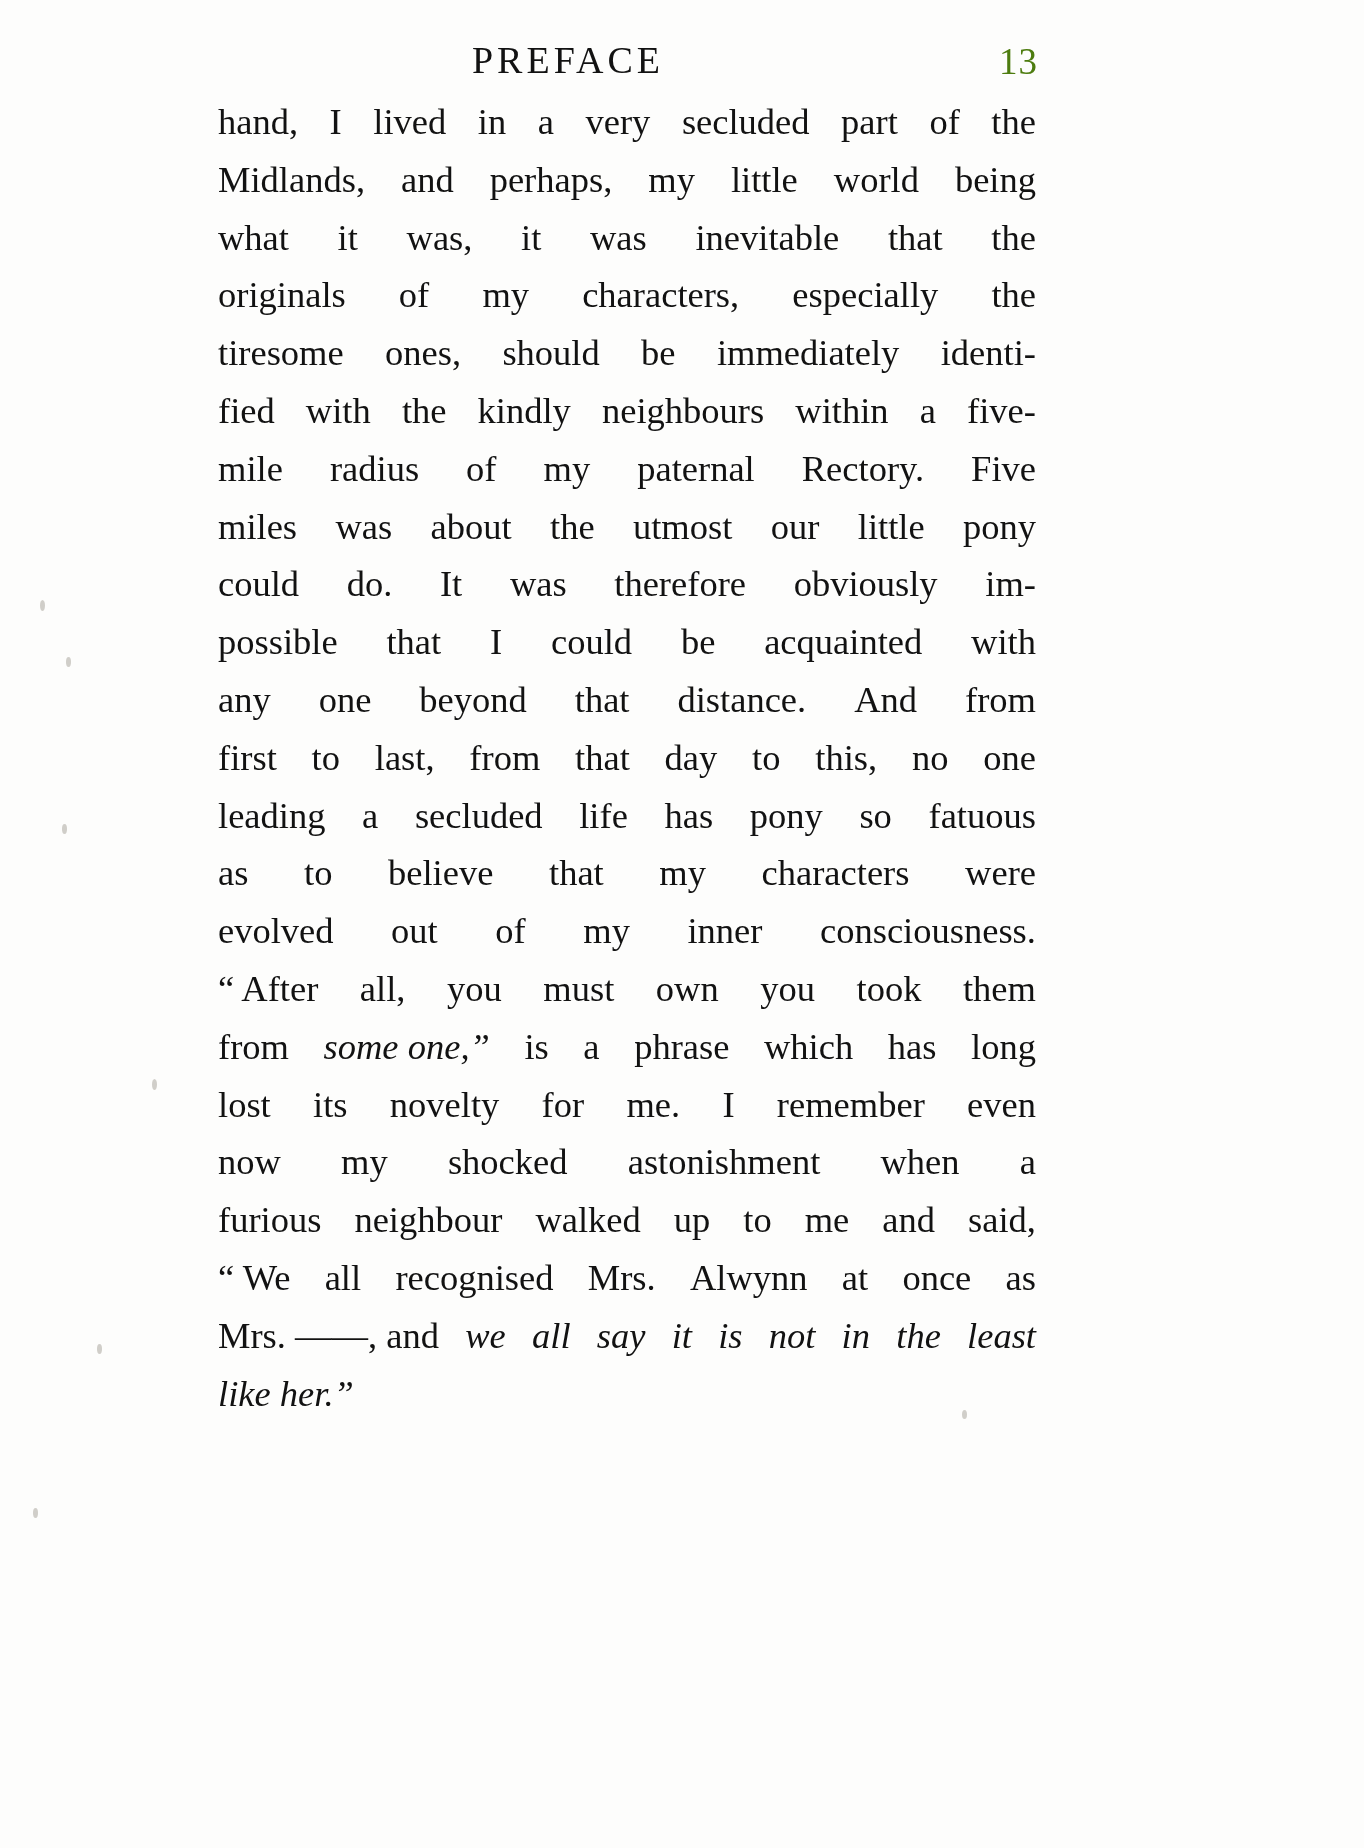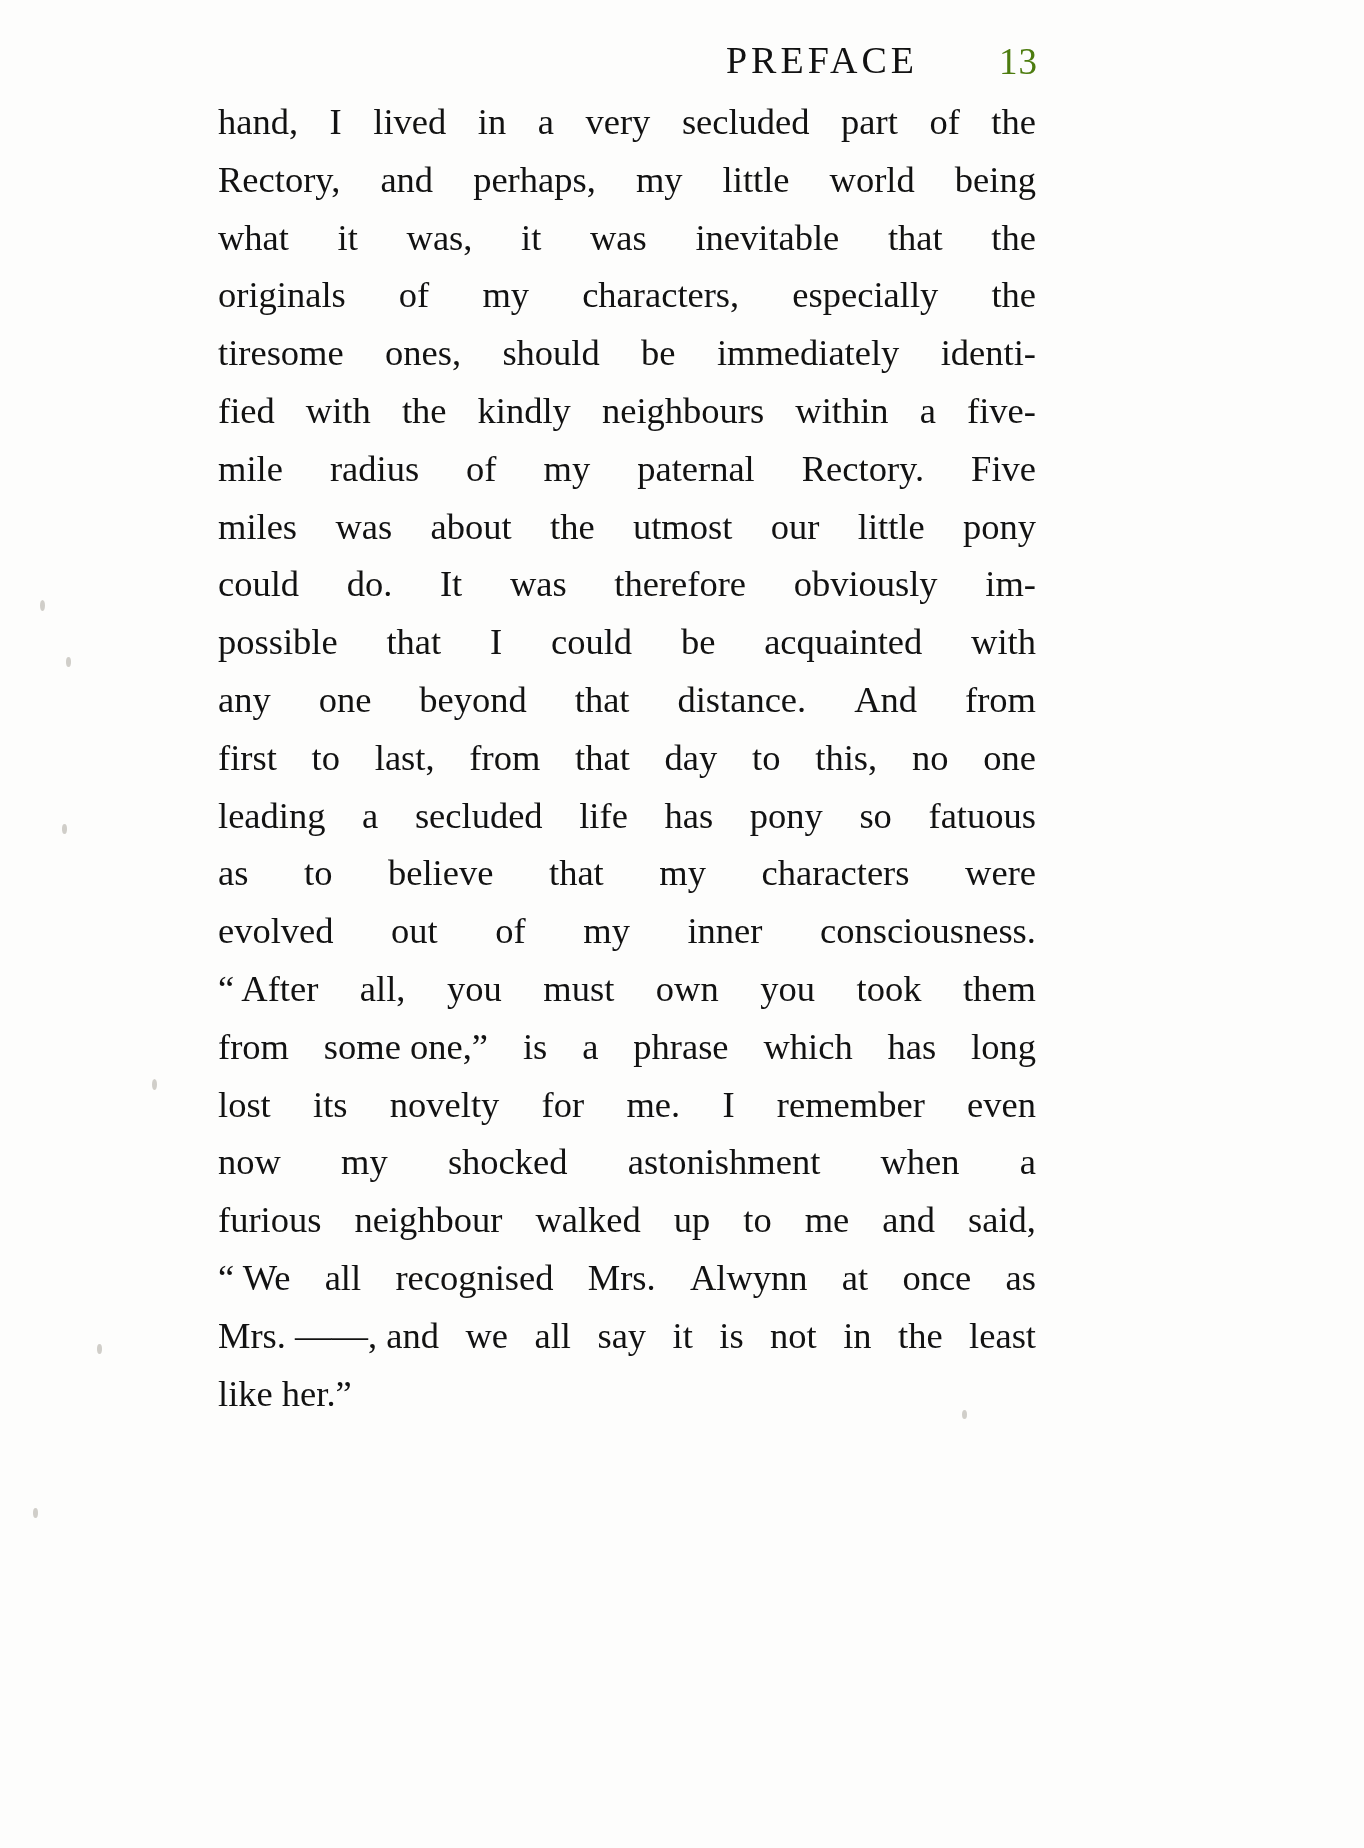--- a/index.html
+++ b/index.html
@@ -31,21 +31,21 @@
     top: 38px;
     left: 218px;
     width: 820px;
     height: 48px;
   }
   .runhead-title {
     position: absolute;
     left: 0;
     top: 0;
     width: 700px;
-    text-align: right;
+    text-align: center;
     font-size: 38px;
     letter-spacing: 4px;
     font-family: "Liberation Serif", serif;
     color: #121212;
   }
   .runhead-folio {
     position: absolute;
     right: 0;
     top: 2px;
     font-size: 37px;
@@ -77,20 +77,21 @@
   }
   .just > span { display: inline-block; white-space: pre; }
 
   
   .flush {
     display: block;
     width: 818px;
   }
 
   .ital {
+    font-style: italic;
     text-align: center;
   }
 
   
   .speck {
     position: absolute;
     background: #b9b5ad;
     border-radius: 50%;
     opacity: 0.65;
   }
@@ -120,21 +121,21 @@
         <span>lived</span>
         <span>in</span>
         <span>a</span>
         <span>very</span>
         <span>secluded</span>
         <span>part</span>
         <span>of</span>
         <span>the</span>
       </div>
       <div class="line just">
-        <span>Rectory,</span>
+        <span>Midlands,</span>
         <span>and</span>
         <span>perhaps,</span>
         <span>my</span>
         <span>little</span>
         <span>world</span>
         <span>being</span>
       </div>
       <div class="line just">
         <span>what</span>
         <span>it</span>

